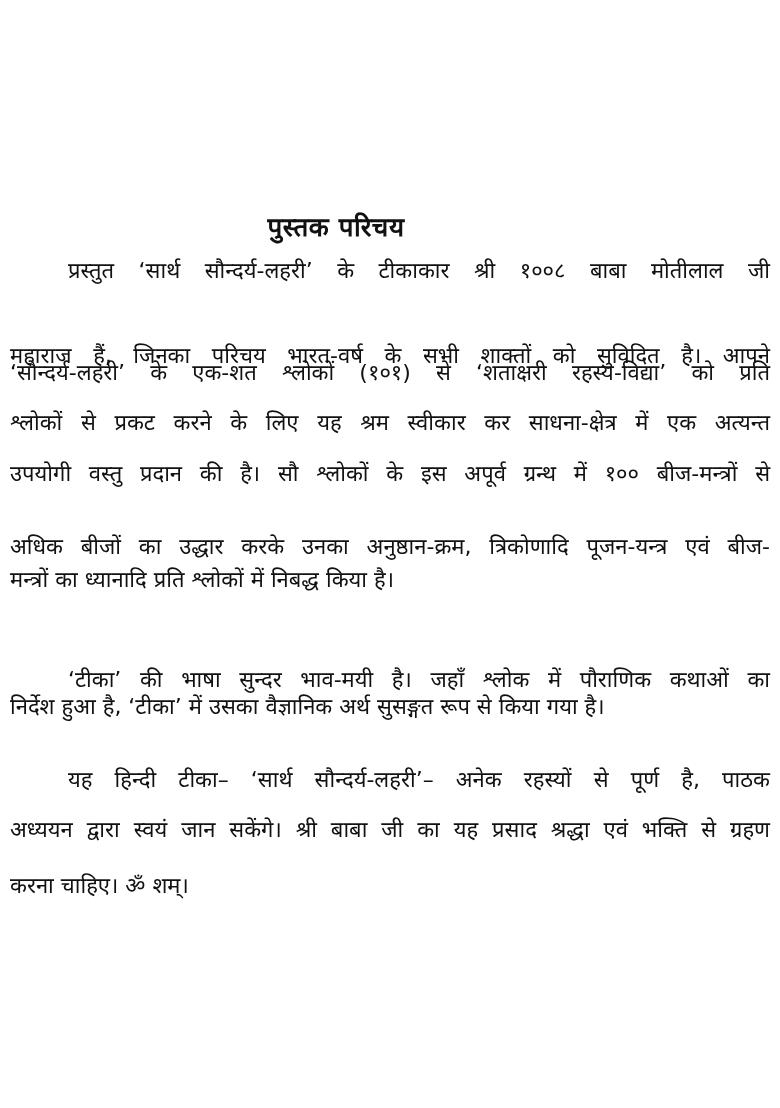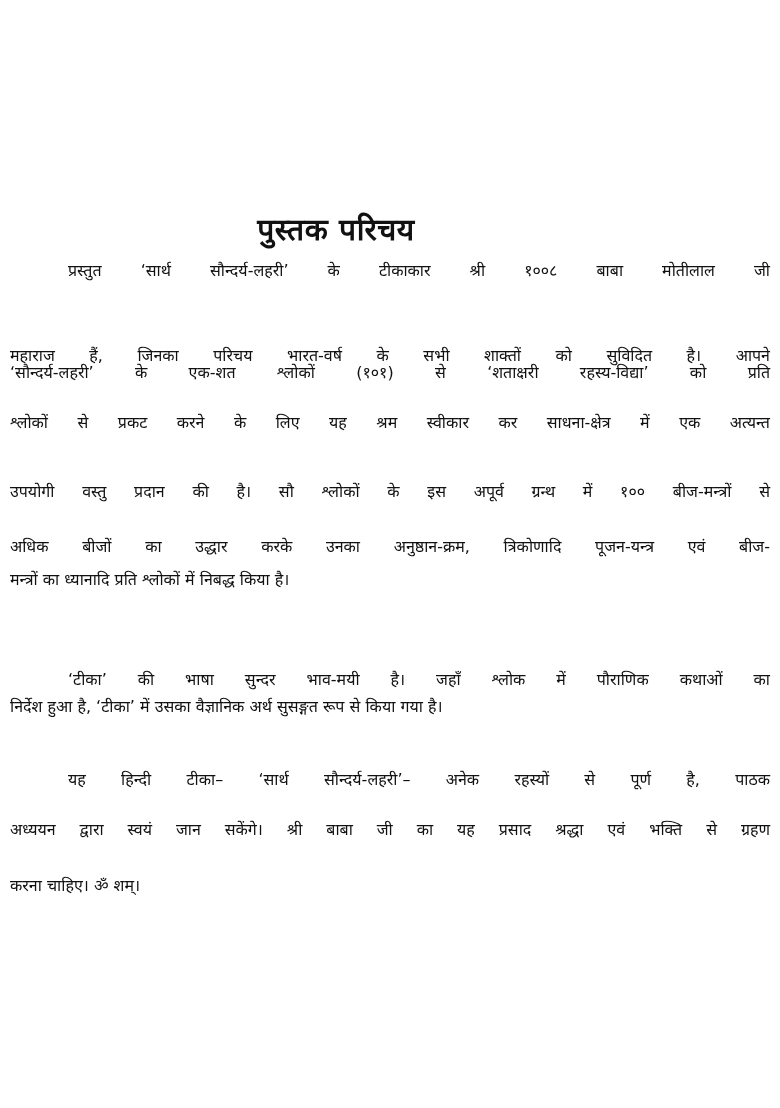--- a/index.html
+++ b/index.html
@@ -4,40 +4,40 @@
 <style>
   html, body { margin:0; padding:0; }
   body {
     width:780px; height:1108px; background:#ffffff; color:#111111;
     font-family: "DejaVu Sans", "Liberation Sans", sans-serif;
     position:relative; overflow:hidden;
   }
   .page { position:absolute; left:0; top:0; width:780px; height:1108px; }
   .title {
     position:absolute; top:208px; left:0; width:672px; text-align:center;
-    font-size:30px; font-weight:bold; letter-spacing:0.5px;
+    font-size:26px; font-weight:bold; letter-spacing:0.5px;
   }
   .line {
-    position:absolute; left:10px; width:760px; font-size:16px; white-space:nowrap;
+    position:absolute; left:10px; width:760px; font-size:22px; white-space:nowrap;
     line-height:30px;
   }
   .line.justify { text-align:justify; text-align-last:justify; }
   .indent { left:68px; width:702px; }
 </style>
 </head>
 <body>
 
 <div class="page">
   <div class="title">पुस्तक परिचय</div>
 
   <div class="line justify indent" style="top:256px;">प्रस्तुत ‘सार्थ सौन्दर्य-लहरी’ के टीकाकार श्री १००८ बाबा मोतीलाल जी</div>
   <div class="line justify" style="top:308px;margin-top:33px;">महाराज हैं, जिनका परिचय भारत-वर्ष के सभी शाक्तों को सुविदित है। आपने</div>
   <div class="line justify" style="top:358px;">‘सौन्दर्य-लहरी’ के एक-शत श्लोकों (१०१) से ‘शताक्षरी रहस्य-विद्या’ को प्रति</div>
   <div class="line justify" style="top:408px;">श्लोकों से प्रकट करने के लिए यह श्रम स्वीकार कर साधना-क्षेत्र में एक अत्यन्त</div>
-  <div class="line justify" style="top:477px;">उपयोगी वस्तु प्रदान की है। सौ श्लोकों के इस अपूर्व ग्रन्थ में १०० बीज-मन्त्रों से</div>
+  <div class="line justify" style="top:459px;">उपयोगी वस्तु प्रदान की है। सौ श्लोकों के इस अपूर्व ग्रन्थ में १०० बीज-मन्त्रों से</div>
   <div class="line justify" style="top:532px;">अधिक बीजों का उद्धार करके उनका अनुष्ठान-क्रम, त्रिकोणादि पूजन-यन्त्र एवं बीज-</div>
   <div class="line" style="top:565px;">मन्त्रों का ध्यानादि प्रति श्लोकों में निबद्ध किया है।</div>
 
   <div class="line justify indent" style="top:642px;margin-top:23px;">‘टीका’ की भाषा सुन्दर भाव-मयी है। जहाँ श्लोक में पौराणिक कथाओं का</div>
   <div class="line" style="top:692px;">निर्देश हुआ है, ‘टीका’ में उसका वैज्ञानिक अर्थ सुसङ्गत रूप से किया गया है।</div>
 
   <div class="line justify indent" style="top:765px;">यह हिन्दी टीका– ‘सार्थ सौन्दर्य-लहरी’– अनेक रहस्यों से पूर्ण है, पाठक</div>
   <div class="line justify" style="top:815px;">अध्ययन द्वारा स्वयं जान सकेंगे। श्री बाबा जी का यह प्रसाद श्रद्धा एवं भक्ति से ग्रहण</div>
   <div class="line" style="top:864px;margin-top:7px;">करना चाहिए। ॐ शम्।</div>
 </div>

